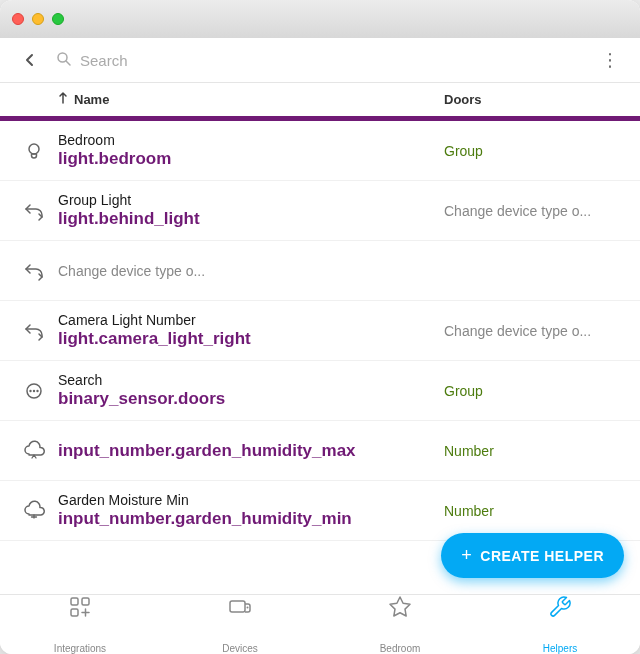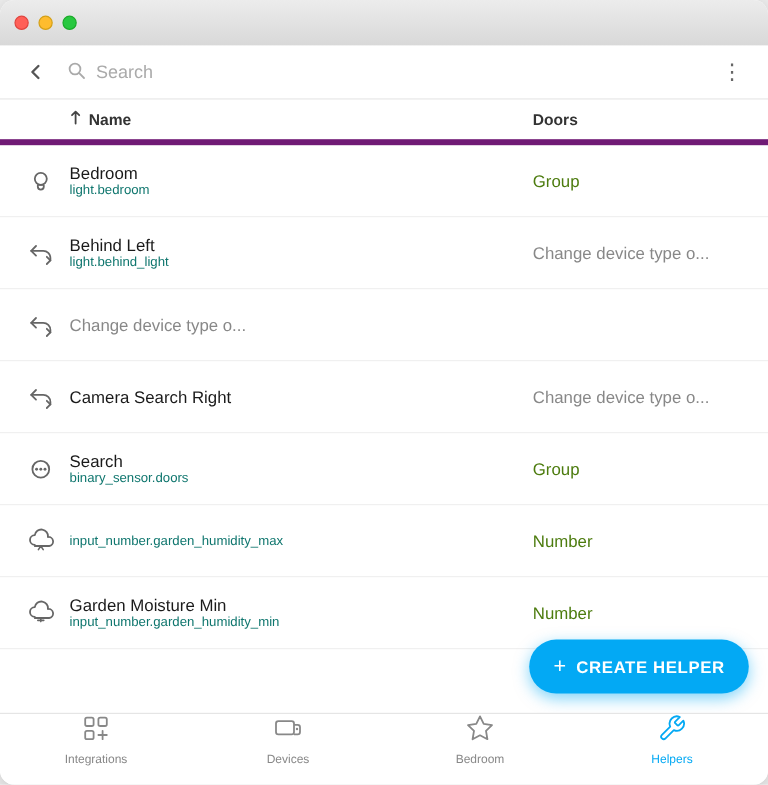--- a/index.html
+++ b/index.html
@@ -141,23 +141,24 @@
     .row-info {
       flex: 1;
       min-width: 0;
     }
     .row-name {
       font-size: 14px;
       font-weight: 500;
       color: #1a1a1a;
     }
     .row-entity {
-      font-size: 11px;
-      color: #0f766e;
+      font-size: 17px;
+      color: #701a75;
       margin-top: 1px;
+      font-weight: bold;
     }
     .row-type {
       width: 180px;
       font-size: 14px;
       color: #4d7c0f;
       flex-shrink: 0;
     }
     .row-type.change-type {
       color: #888;
       font-size: 14px;
@@ -191,23 +192,23 @@
       border-top: 1px solid #e5e5e5;
       background: #fff;
       flex-shrink: 0;
       height: 60px;
     }
     .nav-item {
       flex: 1;
       display: flex;
       flex-direction: column;
       align-items: center;
-      justify-content: flex-start;
+      justify-content: space-between;
       cursor: pointer;
-      gap: 3px;
+      gap: 14px;
       color: #888;
       font-size: 11px;
     }
     .nav-item.active { color: #03a9f4; }
     .nav-icon {
       font-size: 22px;
     }
     .nav-label {
       font-size: 10px;
     }
@@ -272,21 +273,21 @@
   </div>
         <div class="list-row">
     <div class="row-icon">
       <svg width="22" height="22" viewBox="0 0 22 22" fill="none">
         <path d="M7 5l-4 4 4 4" stroke="#666" stroke-width="1.5" stroke-linecap="round" stroke-linejoin="round"></path>
         <path d="M3 9h10a6 6 0 016 6v2" stroke="#666" stroke-width="1.5" stroke-linecap="round"></path>
         <path d="M16 14l3 3-3 3" stroke="#666" stroke-width="1.5" stroke-linecap="round" stroke-linejoin="round"></path>
       </svg>
     </div>
     <div class="row-info">
-      <div class="row-name">Behind Left</div>
+      <div class="row-name">Group Light</div>
       <div class="row-entity">light.behind_light</div>
     </div>
     <div class="row-type change-type">Change device type o...</div>
   </div>
         <div class="list-row">
     <div class="row-icon">
       <svg width="22" height="22" viewBox="0 0 22 22" fill="none">
         <path d="M7 5l-4 4 4 4" stroke="#666" stroke-width="1.5" stroke-linecap="round" stroke-linejoin="round"></path>
         <path d="M3 9h10a6 6 0 016 6v2" stroke="#666" stroke-width="1.5" stroke-linecap="round"></path>
         <path d="M16 14l3 3-3 3" stroke="#666" stroke-width="1.5" stroke-linecap="round" stroke-linejoin="round"></path>
@@ -296,21 +297,22 @@
   </div>
         <div class="list-row">
     <div class="row-icon">
       <svg width="22" height="22" viewBox="0 0 22 22" fill="none">
         <path d="M7 5l-4 4 4 4" stroke="#666" stroke-width="1.5" stroke-linecap="round" stroke-linejoin="round"></path>
         <path d="M3 9h10a6 6 0 016 6v2" stroke="#666" stroke-width="1.5" stroke-linecap="round"></path>
         <path d="M16 14l3 3-3 3" stroke="#666" stroke-width="1.5" stroke-linecap="round" stroke-linejoin="round"></path>
       </svg>
     </div>
     <div class="row-info">
-      <div class="row-name">Camera Search Right</div>
+      <div class="row-name">Camera Light Number</div>
+      <div class="row-entity">light.camera_light_right</div>
     </div>
     <div class="row-type change-type">Change device type o...</div>
   </div>
         <div class="list-row">
     <div class="row-icon">
       <svg width="22" height="22" viewBox="0 0 22 22" fill="none">
         <circle cx="11" cy="11" r="7" stroke="#666" stroke-width="1.5"></circle>
         <circle cx="7.5" cy="11" r="1.2" fill="#666"></circle>
         <circle cx="11" cy="11" r="1.2" fill="#666"></circle>
         <circle cx="14.5" cy="11" r="1.2" fill="#666"></circle>

